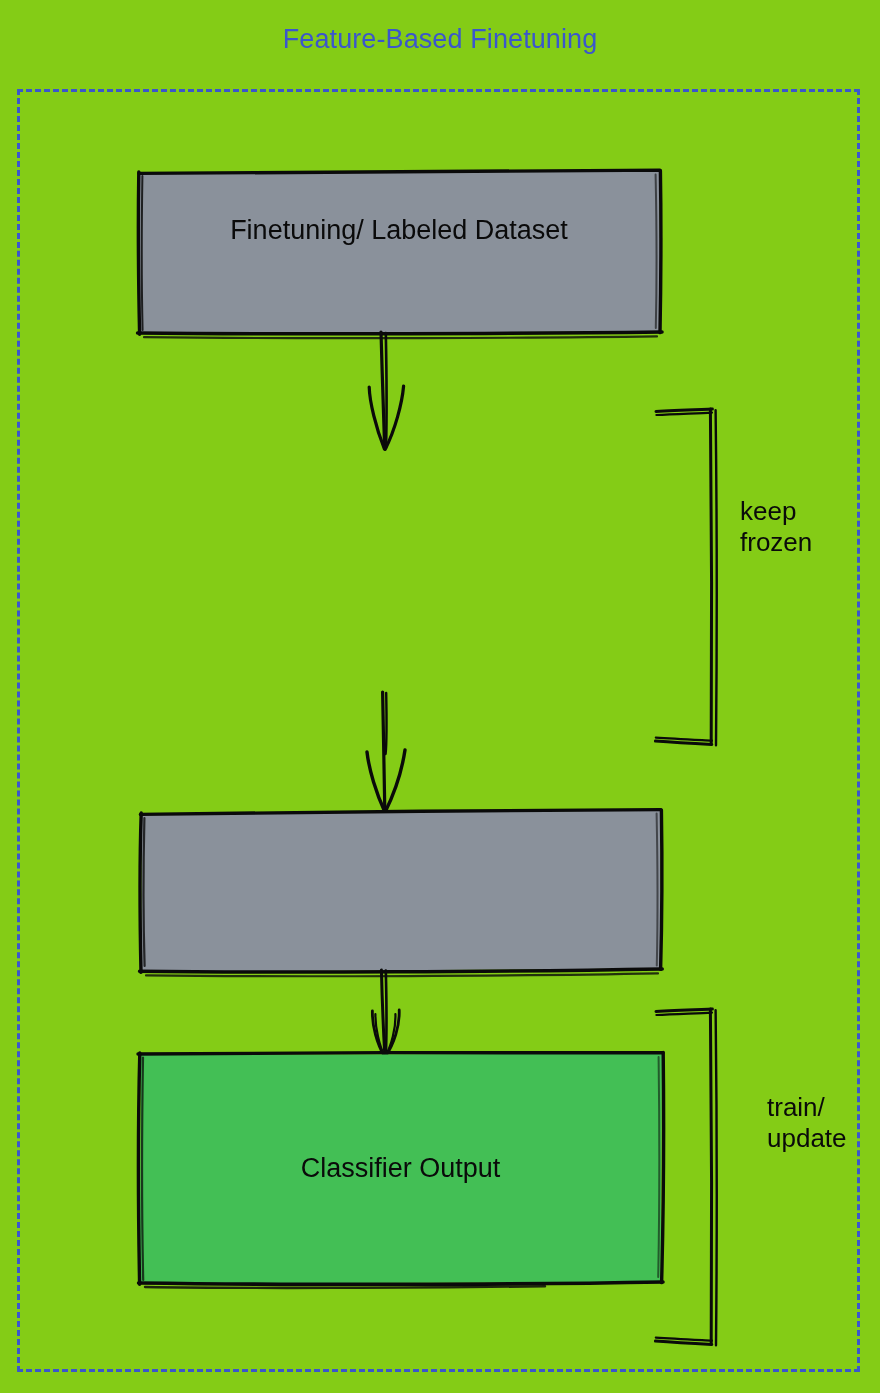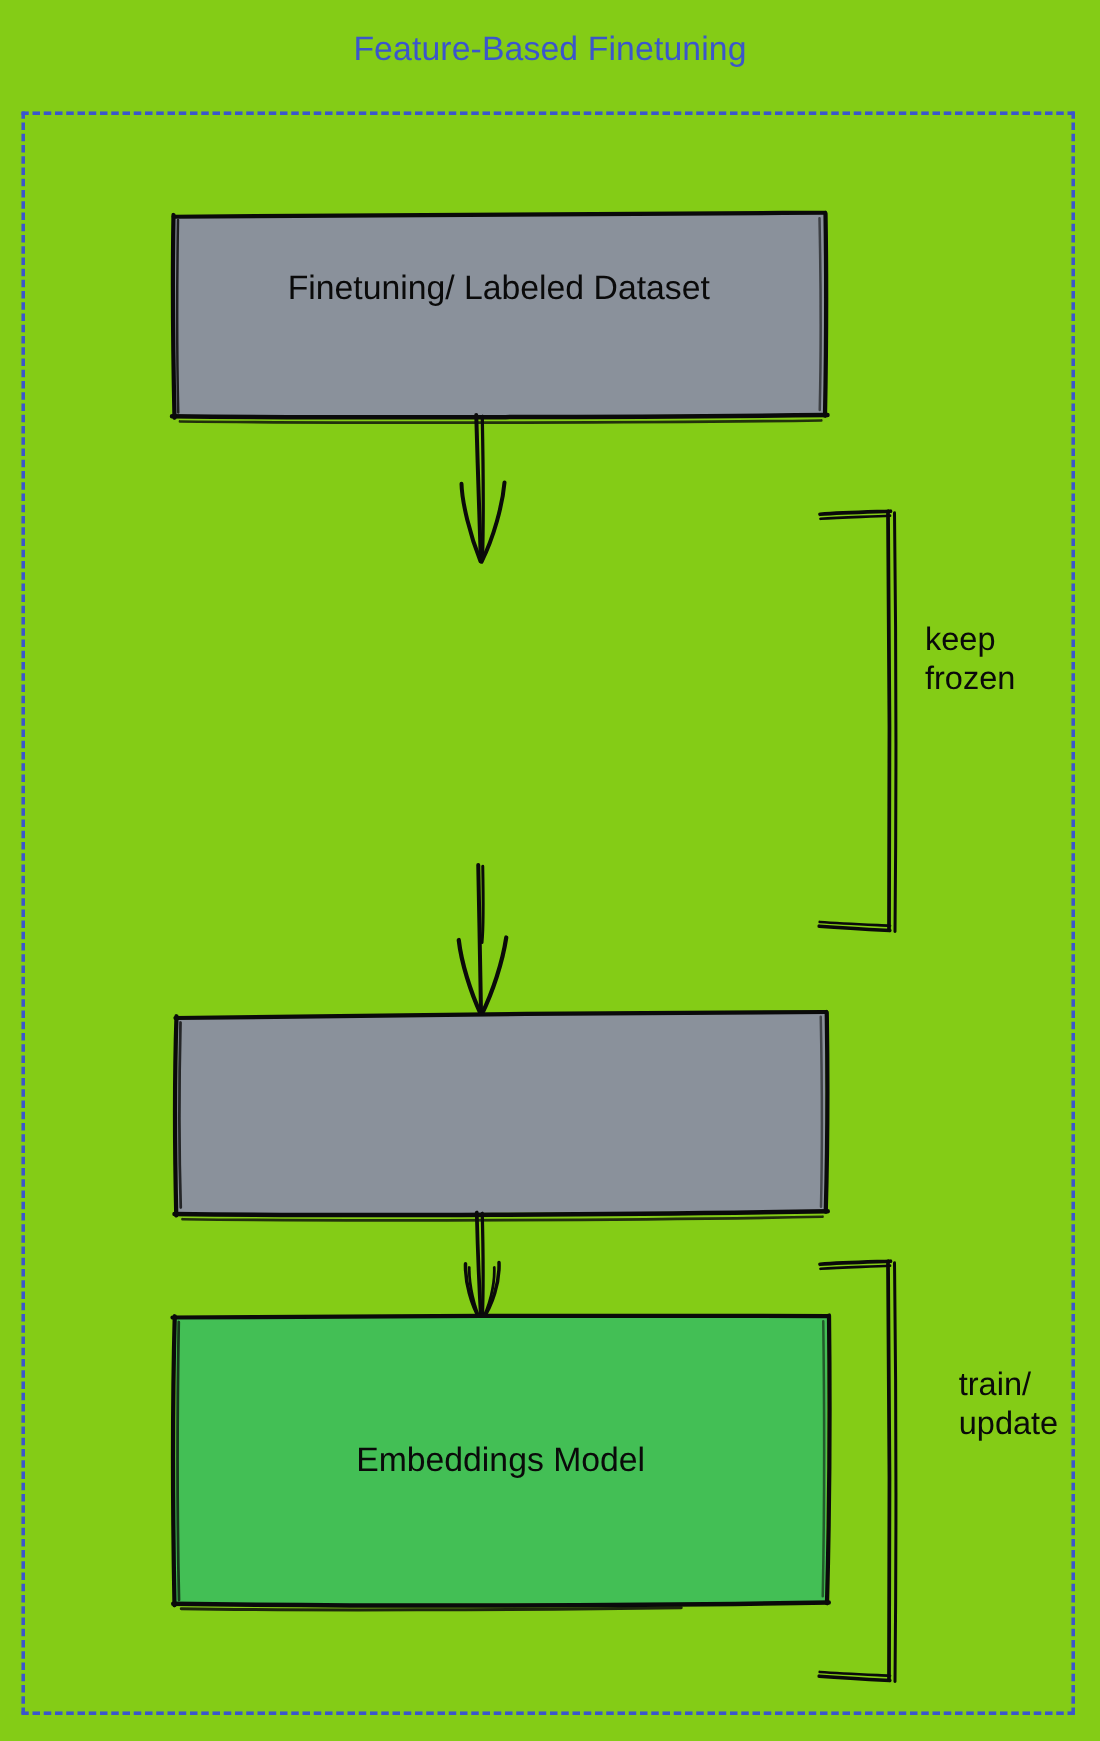--- a/index.html
+++ b/index.html
@@ -165,21 +165,21 @@
     <svg class="sketch" width="551" height="254" viewBox="0 0 551 254">
       <path d="M16.0,14.0 L537.0,12.6 L535.6,241.0 L14.6,242.6 Z" fill="#43bf55" stroke="none"></path>
       <path d="M13.0,13.0 C170,11.4 390,11.2 538.0,11.8" fill="none" stroke="#0a0a0a" stroke-width="3.4" stroke-linecap="round"></path>
       <path d="M538.2,11.4 C539.0,80 538.4,175 536.6,241.6" fill="none" stroke="#0a0a0a" stroke-width="3.4" stroke-linecap="round"></path>
       <path d="M538.0,241.0 C390,243.8 170,244.2 13.6,242.0" fill="none" stroke="#0a0a0a" stroke-width="3.6" stroke-linecap="round"></path>
       <path d="M14.6,243.2 C13.2,170 13.0,80 14.8,12.0" fill="none" stroke="#0a0a0a" stroke-width="3.4" stroke-linecap="round"></path>
       <path d="M18.0,16.6 C16.8,90 16.8,175 18.2,239.0" fill="none" stroke="#0a0a0a" stroke-width="2.2" stroke-linecap="round" opacity="0.75"></path>
       <path d="M20.0,246.0 C110,247.6 300,247.0 420,245.2" fill="none" stroke="#0a0a0a" stroke-width="2.4" stroke-linecap="round" opacity="0.85"></path>
       <path d="M533.6,16.0 C534.6,90 534.4,175 533.2,236.0" fill="none" stroke="#0a0a0a" stroke-width="2.0" stroke-linecap="round" opacity="0.55"></path>
     </svg>
-    <span class="node-label">Embeddings Model</span>
+    <span class="node-label">Classifier Output</span>
   </div>
 
   <svg class="bracket" style="left:650px; top:1005px;" width="80" height="345" viewBox="0 0 80 345">
     <path d="M6.0,6.4 C24,5.2 46,4.6 62.4,4.0" fill="none" stroke="#0a0a0a" stroke-width="3.0" stroke-linecap="round"></path>
     <path d="M6.4,10.0 C24,9.0 46,8.4 62.0,7.6" fill="none" stroke="#0a0a0a" stroke-width="2.2" stroke-linecap="round"></path>
     <path d="M60.4,4.0 C61.6,100 62.0,240 61.2,339.0" fill="none" stroke="#0a0a0a" stroke-width="3.0" stroke-linecap="round"></path>
     <path d="M65.6,5.2 C66.8,100 67.0,240 66.0,340.2" fill="none" stroke="#0a0a0a" stroke-width="2.4" stroke-linecap="round"></path>
     <path d="M5.4,336.0 C24,337.4 46,338.6 61.8,339.4" fill="none" stroke="#0a0a0a" stroke-width="3.0" stroke-linecap="round"></path>
     <path d="M5.8,332.6 C24,333.8 46,334.8 62.0,335.6" fill="none" stroke="#0a0a0a" stroke-width="2.2" stroke-linecap="round"></path>
   </svg>

